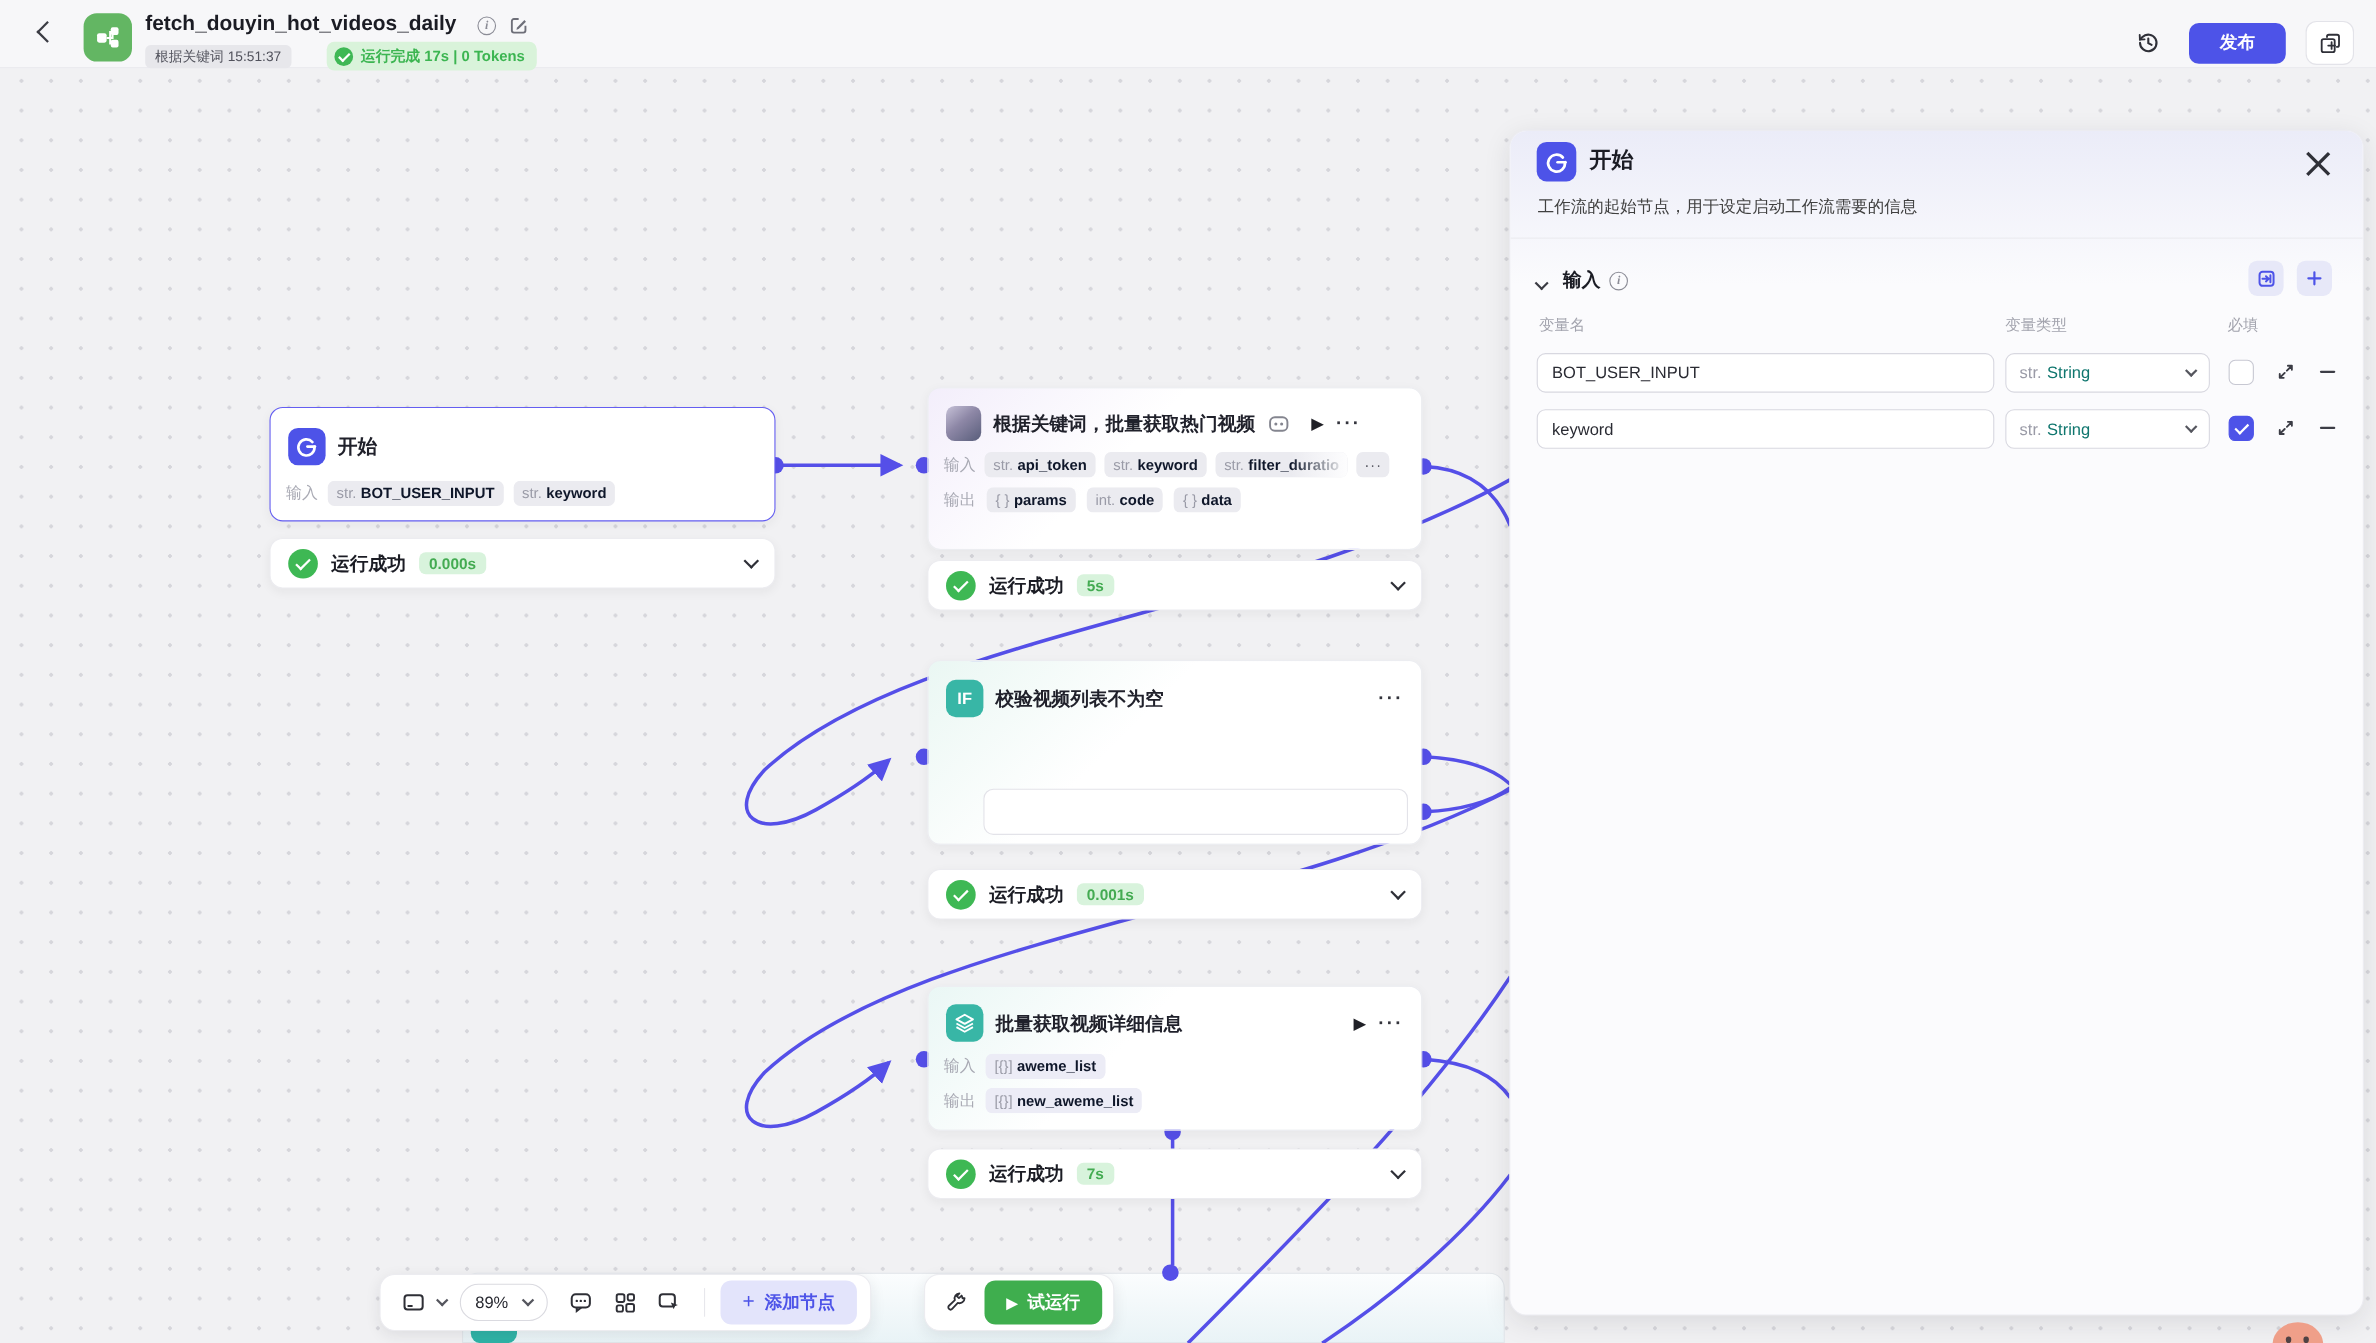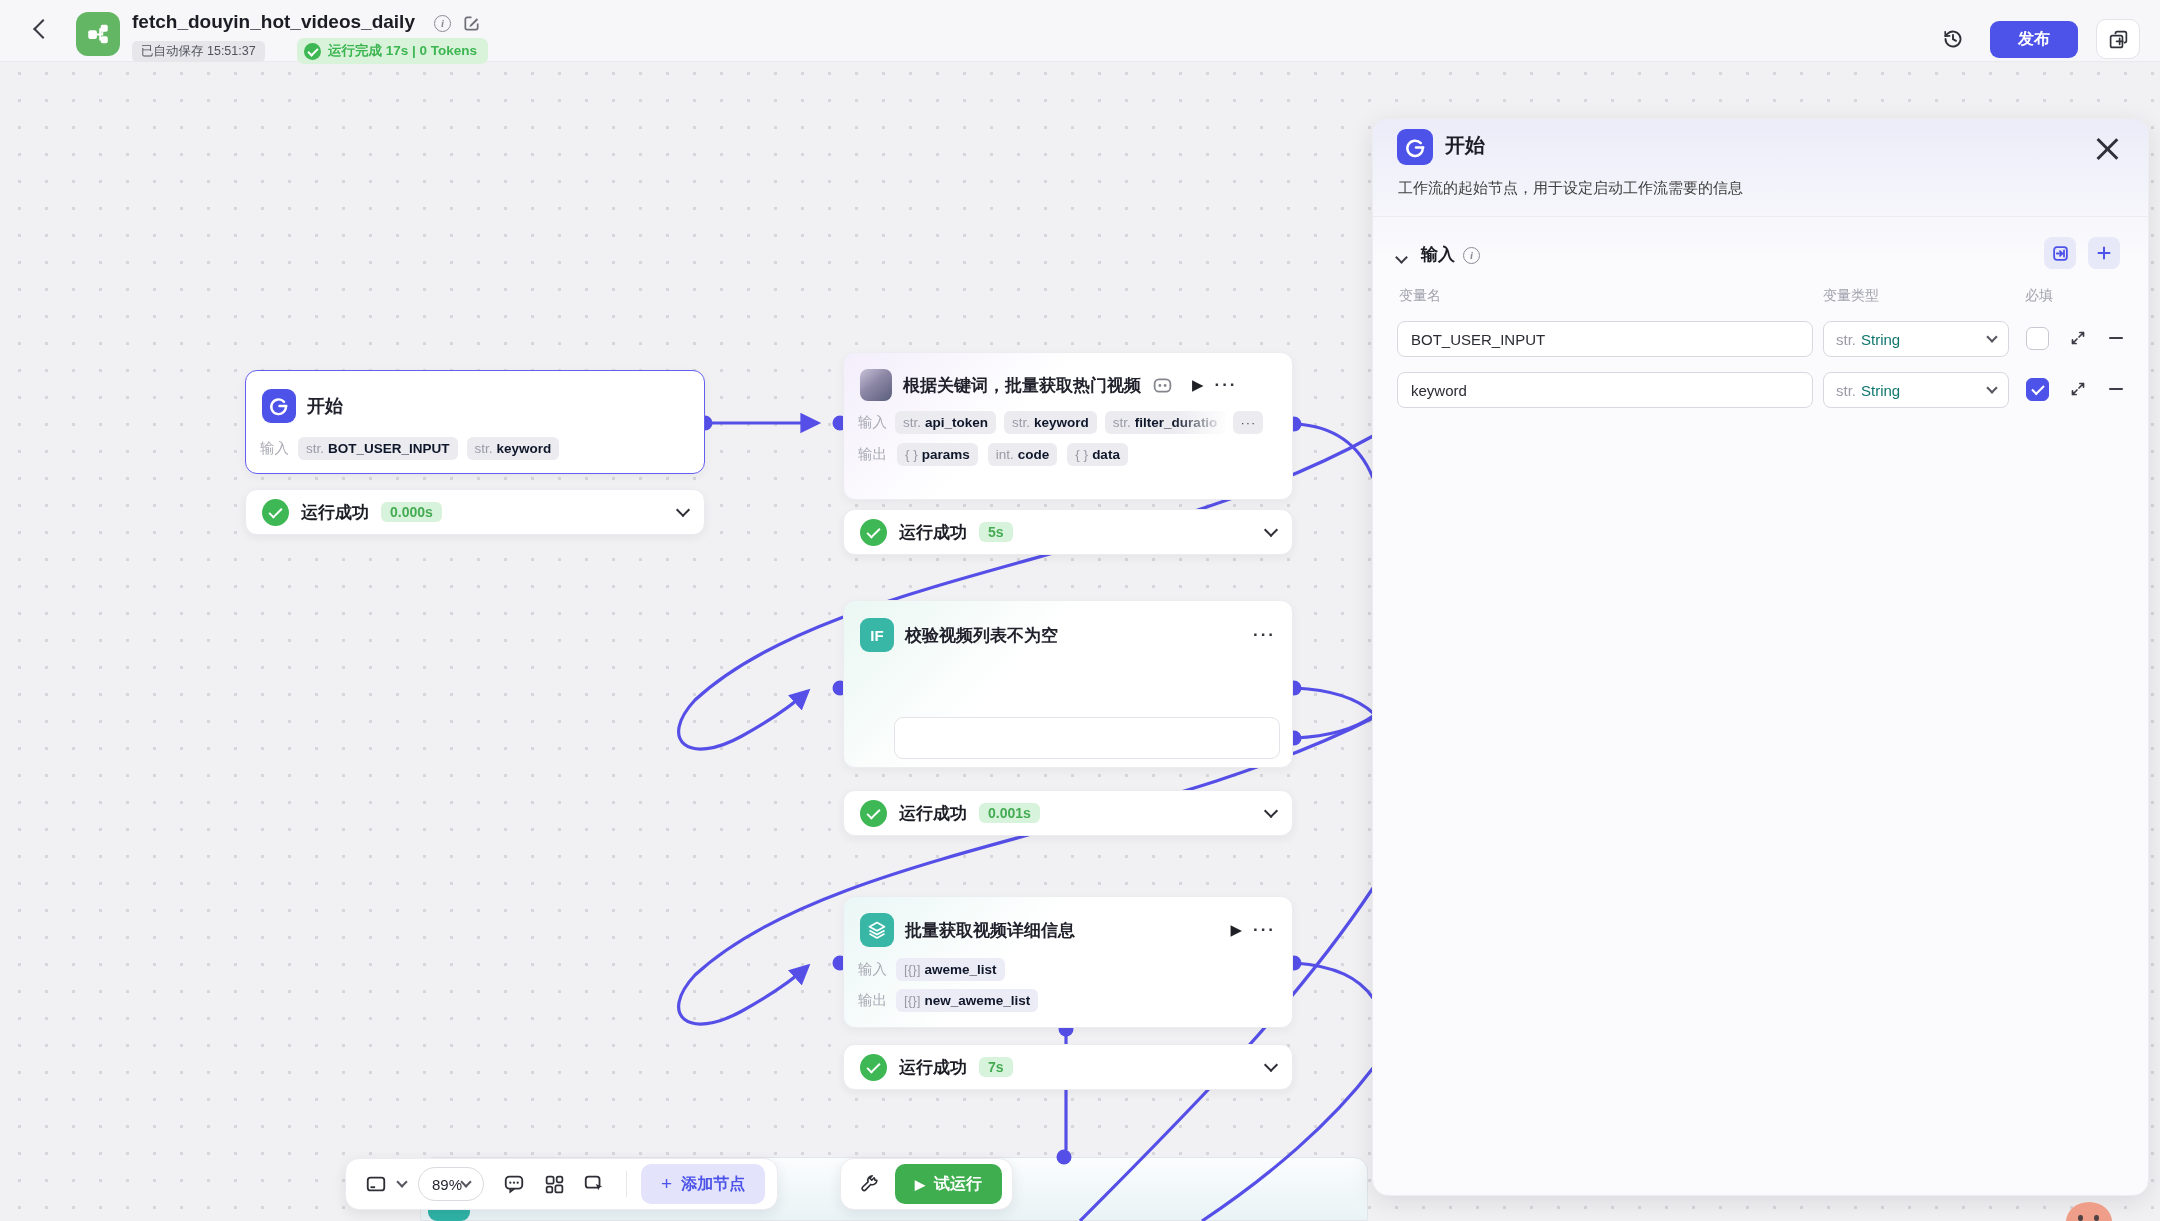--- a/index.html
+++ b/index.html
@@ -82,21 +82,21 @@
     border:1px solid #e2e6ea; border-radius:14px 14px 0 0;
     background:linear-gradient(180deg,#fbfdfe, #e9f3f6); z-index:1; }
   .loop-tab { position:absolute; left:428px; top:1192px; width:42px; height:29px;
     border-radius:9px; background:#2fb3a6; z-index:2; }
 
   
   .tb-group { position:absolute; background:#fff; border:1px solid #ececf0; border-radius:14px;
     box-shadow:0 4px 14px rgba(30,32,40,.09); display:flex; align-items:center; z-index:6; }
   .tb-ico { width:36px; height:36px; display:flex; align-items:center; justify-content:center; cursor:pointer; }
   .zoom-select { height:34px; border:1px solid #dadae0; border-radius:17px; display:flex;
-    align-items:center; padding:0 13px; cursor:pointer; }
+    align-items:center; gap:14px; padding:0 13px; cursor:pointer; }
   .zoom-select span { font-size:15px; color:#26272f; }
   .chev-s { width:8px; height:8px; border-right:2px solid #55565e; border-bottom:2px solid #55565e;
     transform:rotate(45deg); margin-top:-4px; }
   .tb-divider { width:1px; height:26px; background:#e7e7ec; margin:0 10px; }
   .addnode-btn { height:40px; background:#e3e4fb; color:#4d53e8; font-size:16px; font-weight:600;
     border:none; border-radius:10px; padding:0 20px; display:flex; align-items:center; gap:9px; cursor:pointer; }
   .testrun-btn { height:40px; background:#3fae4e; color:#fff; font-size:16px; font-weight:600;
     border:none; border-radius:10px; padding:0 20px; display:flex; align-items:center; gap:9px; cursor:pointer; }
 
   
@@ -463,21 +463,21 @@
         </svg>
     </div>
     <span class="wf-title">fetch_douyin_hot_videos_daily</span>
     <span class="hdr-ico info-i" style="position:absolute;left:434px;top:15px">i</span>
     <span class="hdr-ico" style="left:462px">
       <svg width="19" height="19" viewBox="0 0 20 20" fill="none" stroke="#6e6f79" stroke-width="1.8">
         <path d="M10 3.5 H5.5 A2 2 0 0 0 3.5 5.5 v9 a2 2 0 0 0 2 2 h9 a2 2 0 0 0 2-2 V10"></path>
         <path d="M8.5 11.5 L15.5 4.5 l1.5 1.5 -7 7 -2.2.7 z" fill="#6e6f79" stroke="none"></path>
         </svg>
     </span>
-    <span class="autosave-pill">已自动保存 15:51:37</span>
+    <span class="autosave-pill">根据关键词 15:51:37</span>
     <span class="runok-pill">
       <span class="mini-check"></span>
       <span>运行完成 17s | 0 Tokens</span>
     </span>
     <span class="hist-btn">
       <svg width="24" height="24" viewBox="0 0 24 24" fill="none" stroke="#2f3038" stroke-width="1.9" stroke-linecap="round">
         <path d="M4.5 12 a7.5 7.5 0 1 0 2.2-5.3 L4.4 9"></path>
         <path d="M4.2 4.8 L4.4 9 8.6 8.8" stroke-width="1.7"></path>
         <path d="M12 8 v4.2 l3 1.6"></path>
         </svg>

